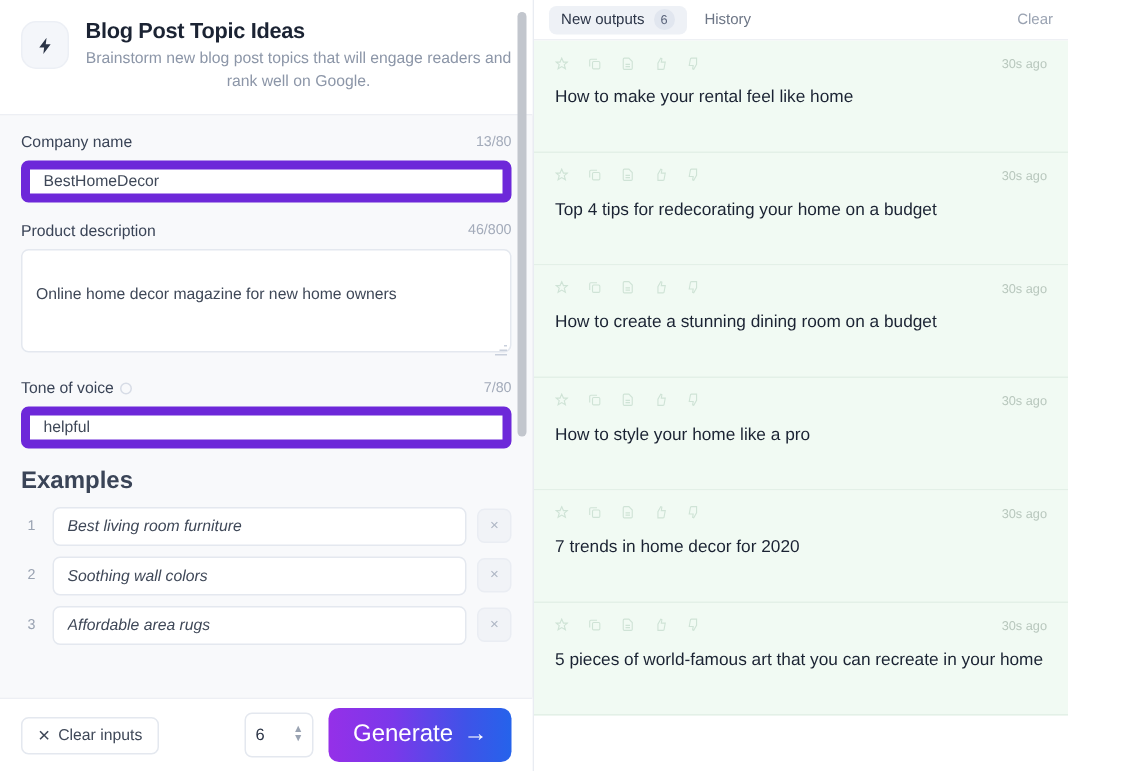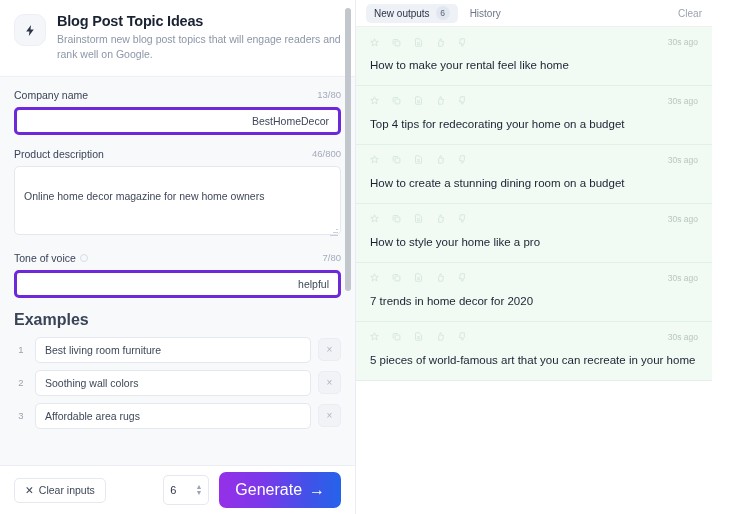--- a/index.html
+++ b/index.html
@@ -34,21 +34,21 @@
     display: flex; align-items: center; justify-content: center;
     margin-top: 2px;
   }
   .tool-badge svg { width: 13px; height: 13px; display: block; }
   .tool-title {
     font-size: 14.5px; font-weight: bold; color: #1b2333;
     letter-spacing: -0.2px; line-height: 1.25;
   }
   .tool-sub {
     font-size: 10.5px; color: #8c96a8; line-height: 1.45;
-    margin-top: 2px; max-width: 310px;
+    margin-top: 2px; max-width: 310px; text-align: center;
   }
 
   .form-scroll {
     flex: 1 1 auto; overflow: hidden;
     padding: 12px 14px 8px 14px;
   }
   .field { margin-bottom: 13px; }
   .field-head {
     display: flex; align-items: center; justify-content: space-between;
     margin-bottom: 6px;
@@ -59,27 +59,26 @@
   }
   .info-dot {
     width: 8px; height: 8px; border-radius: 50%;
     border: 1px solid #d7dce6; display: inline-block;
   }
   .counter { font-size: 9.5px; color: #a3abba; }
 
   .text-input {
     width: 100%; height: 28px;
     background: #ffffff;
-    border: 3px solid #6d28d9;
+    border: 6px solid #6d28d9;
     border-radius: 5px;
     font-size: 10.5px; color: #3f4858;
     padding: 0 9px;
     font-family: "Liberation Sans", sans-serif;
     outline: none;
-    text-align: right;
   }
   .text-area {
     width: 100%; height: 69px;
     background: #ffffff;
     border: 1px solid #e4e8ef;
     border-radius: 5px;
     font-size: 10.5px; color: #3f4858;
     padding: 22px 9px;
     font-family: "Liberation Sans", sans-serif;
     resize: none; outline: none; line-height: 1.35;
@@ -105,21 +104,21 @@
     display: flex; align-items: center; gap: 7px; margin-bottom: 7px;
   }
   .ex-num {
     width: 14px; text-align: center; font-size: 9.5px; color: #9aa3b2;
     flex: 0 0 14px;
   }
   .ex-input {
     flex: 1 1 auto; height: 26px;
     background: #ffffff; border: 1px solid #e4e8ef; border-radius: 5px;
     font-size: 10.5px; color: #3f4858; padding: 0 9px;
-    font-family: "Liberation Sans", sans-serif; outline: none;
+    font-family: "Liberation Sans", sans-serif; outline: none; font-style: italic;
   }
   .ex-del {
     width: 23px; height: 23px; flex: 0 0 23px;
     background: #f1f3f7; border: 1px solid #eaedf3; border-radius: 5px;
     color: #aeb6c4; font-size: 10px; line-height: 1;
     display: flex; align-items: center; justify-content: center;
     cursor: pointer;
   }
 
   .footer-bar {
@@ -189,21 +188,21 @@
     font-size: 8.5px; display: flex; align-items: center; justify-content: center;
     padding: 0 3px;
   }
   .clear-link {
     margin-left: auto; font-size: 10px; color: #9aa3b2; cursor: pointer;
   }
   .outputs { flex: 1 1 auto; overflow: hidden; }
   .out-card {
     background: #f1faf3;
     border-bottom: 1px solid #e3f0e7;
-    padding: 8px 14px 12px 14px;
+    padding: 8px 14px 28px 14px;
   }
   .out-top {
     display: flex; align-items: center; gap: 13px; height: 14px;
   }
   .out-icon { color: #cfe3d6; display: flex; cursor: pointer; }
   .out-icon svg { width: 9px; height: 9px; display: block; }
   .out-time {
     margin-left: auto; font-size: 8.5px; color: #b8c7bd;
   }
   .out-text {

